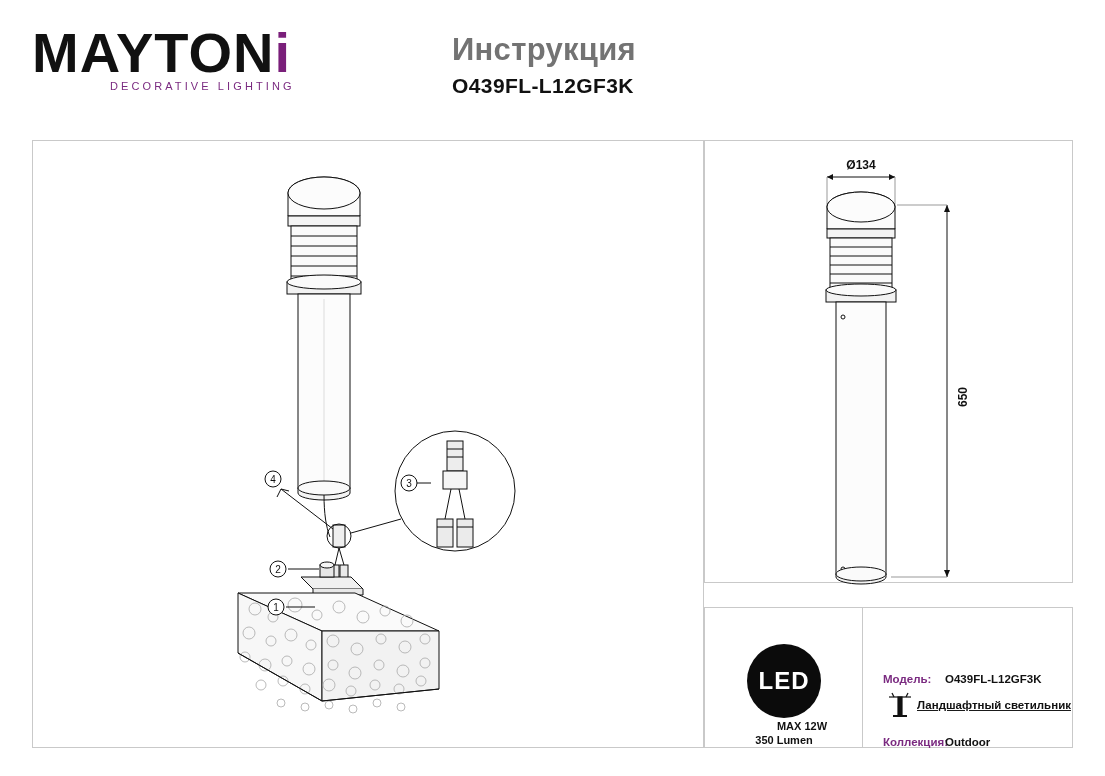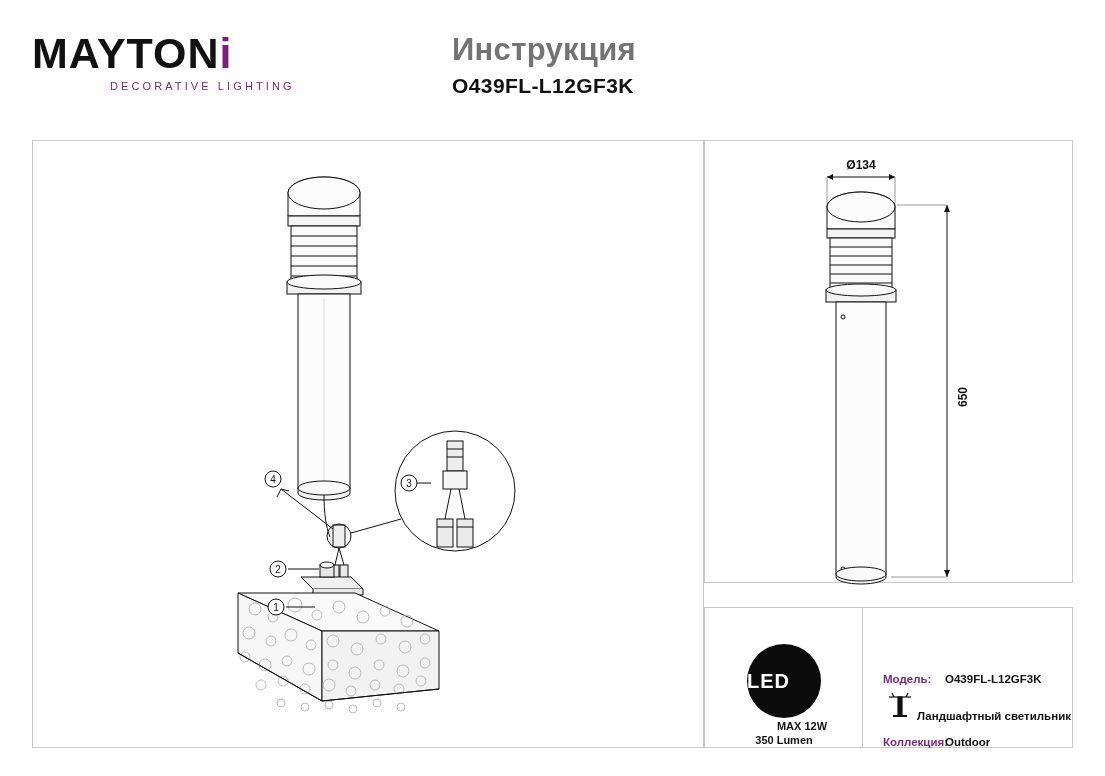--- a/index.html
+++ b/index.html
@@ -29,21 +29,21 @@
     width: 1041px;
     height: 88px;
   }
   .logo-block {
     position: absolute;
     left: 0; top: 6px;
     width: 300px;
   }
   .logo-word {
     font-family: "Liberation Sans", sans-serif;
-    font-size: 43px;
+    font-size: 56px;
     font-weight: bold;
     letter-spacing: 1px;
     color: #111;
     line-height: 46px;
     white-space: nowrap;
   }
   .logo-word .dot {
     color: #7a1f7a;
   }
   .logo-sub {
@@ -101,22 +101,22 @@
   }
   .led-circle {
     position: absolute;
     left: 42px; top: 36px;
     width: 74px; height: 74px;
     border-radius: 50%;
     background: #0b0b0b;
     color: #fff;
     display: flex;
     align-items: center;
-    justify-content: flex-start;
-    font-size: 20px;
+    justify-content: center;
+    font-size: 24px;
     font-weight: bold;
     letter-spacing: 1px;
   }
   .led-watt {
     position: absolute;
     left: 18px; top: 112px;
     width: 158px;
     text-align: center;
     font-size: 11px;
     font-weight: bold;
@@ -152,21 +152,22 @@
   }
   .spec-value {
     color: #111;
     font-weight: bold;
   }
   .type-row {
     position: absolute;
     left: 178px; top: 80px;
     width: 190px;
     display: flex;
-    align-items: flex-end;
+    align-items: center;
+    text-decoration: underline;
   }
   .type-icon {
     width: 34px;
     flex: 0 0 34px;
     height: 34px;
     position: relative;
   }
   .type-text {
     font-size: 11.5px;
     font-weight: bold;

